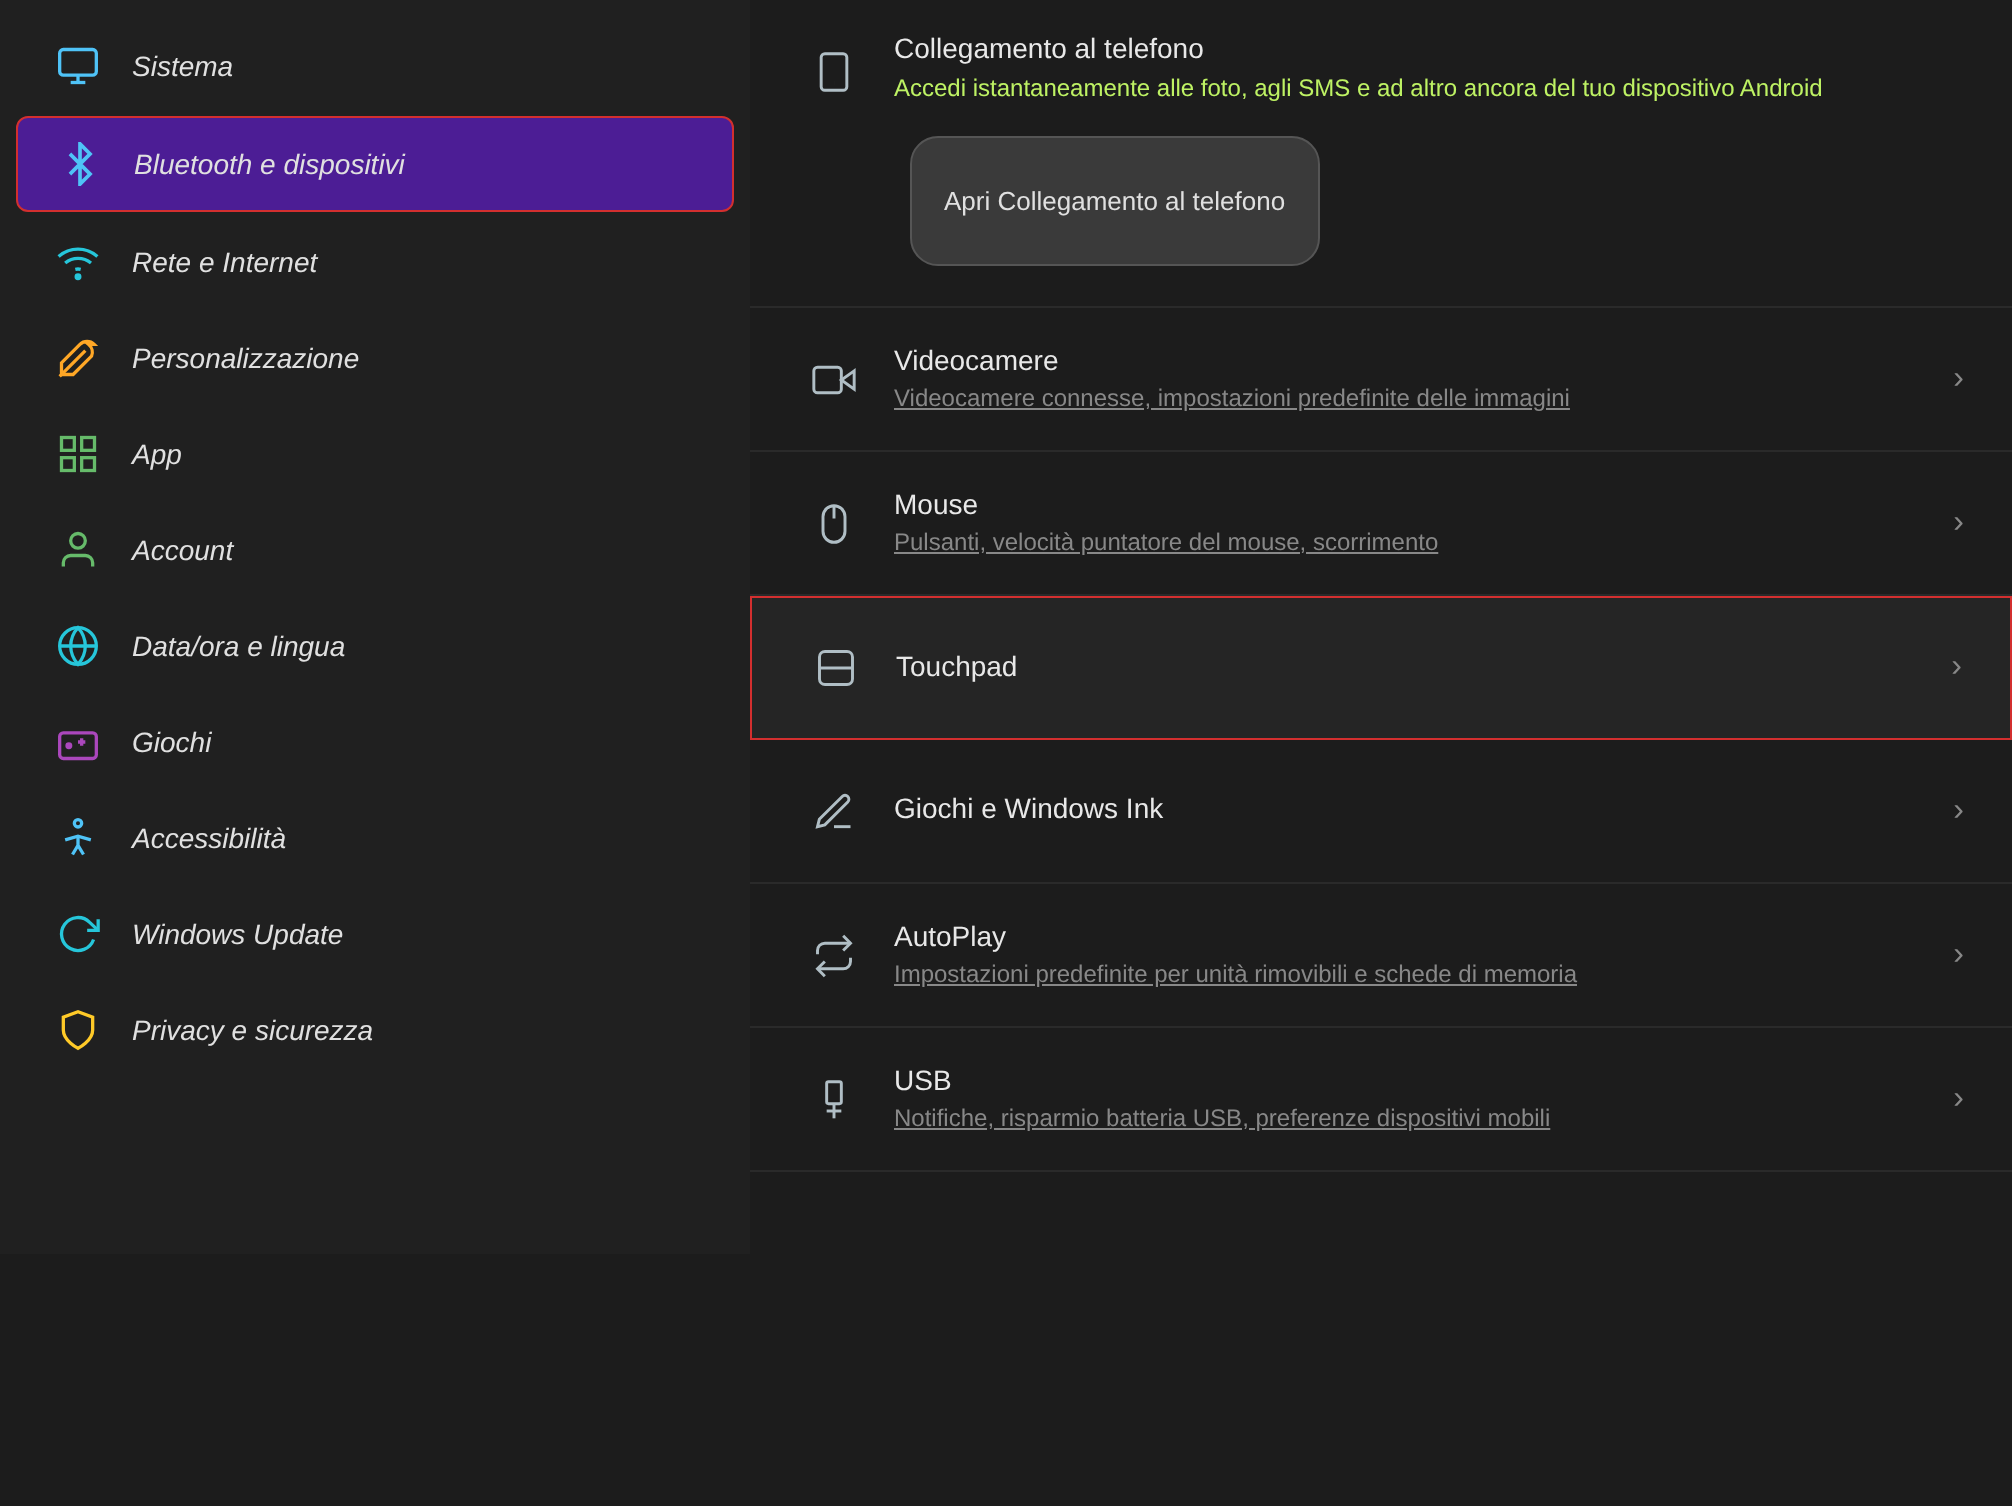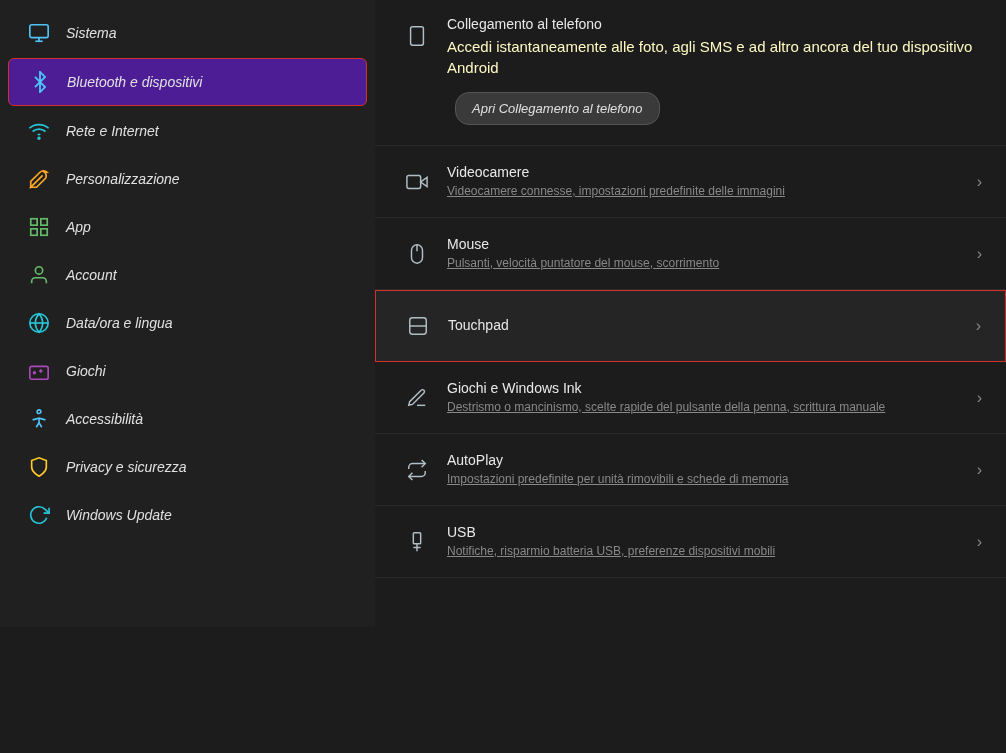--- a/index.html
+++ b/index.html
@@ -138,36 +138,35 @@
       margin-top: 2px;
     }
 
     .phone-link-header .item-text .item-title {
       font-size: 14px;
       color: #e8e8e8;
       margin-bottom: 4px;
     }
 
     .phone-link-header .item-text .item-desc {
-      font-size: 15px;
-      color: #fef9c3;
+      font-size: 12px;
+      color: #bef264;
       line-height: 1.4;
     }
 
     .btn-phone-link {
       background: #3a3a3a;
       color: #e0e0e0;
       border: 1px solid #555;
       border-radius: 14px;
-      padding: 8px 16px;
+      padding: 24px 16px;
       font-size: 13px;
       cursor: pointer;
       display: inline-block;
       margin-left: 56px;
-      font-style: italic;
     }
 
     
     svg {
       width: 22px;
       height: 22px;
     }
   </style>
 </head>
 <body>
@@ -266,35 +265,35 @@
         <circle cx="12" cy="4" r="2"></circle>
         <path d="M19 13l-7-2-7 2"></path>
         <path d="M12 11v5l-3 5M12 16l3 5"></path>
       </svg>
     </span>
     <span class="label">Accessibilità</span>
   </div>
 
   <div class="sidebar-item">
     <span class="icon">
-      <svg viewBox="0 0 24 24" fill="none" stroke="#ffca28" stroke-width="1.8">
-        <path d="M12 22s8-4 8-10V5l-8-3-8 3v7c0 6 8 10 8 10z"></path>
-      </svg>
-    </span>
-    <span class="label">Privacy e sicurezza</span>
-  </div>
-
-  <div class="sidebar-item">
-    <span class="icon">
       <svg viewBox="0 0 24 24" fill="none" stroke="#26c6da" stroke-width="1.8">
         <path d="M23 4v6h-6"></path>
         <path d="M20.49 15a9 9 0 1 1-2.12-9.36L23 10"></path>
       </svg>
     </span>
     <span class="label">Windows Update</span>
+  </div>
+
+  <div class="sidebar-item">
+    <span class="icon">
+      <svg viewBox="0 0 24 24" fill="none" stroke="#ffca28" stroke-width="1.8">
+        <path d="M12 22s8-4 8-10V5l-8-3-8 3v7c0 6 8 10 8 10z"></path>
+      </svg>
+    </span>
+    <span class="label">Privacy e sicurezza</span>
   </div>
 </nav>
 
 <main class="main-content">
 
   <div class="phone-link-section">
     <div class="phone-link-header">
       <div class="item-icon">
         <svg viewBox="0 0 24 24" fill="none" stroke="#b0bec5" stroke-width="1.6" width="24" height="24">
           <rect x="5" y="2" width="14" height="20" rx="2" ry="2"></rect>
@@ -352,21 +351,20 @@
 
   <div class="settings-item">
     <div class="item-icon">
       <svg viewBox="0 0 24 24" fill="none" stroke="#b0bec5" stroke-width="1.6" width="26" height="26">
         <path d="M12 20h9"></path>
         <path d="M16.5 3.5a2.121 2.121 0 0 1 3 3L7 19l-4 1 1-4L16.5 3.5z"></path>
       </svg>
     </div>
     <div class="item-text">
       <div class="item-title">Giochi e Windows Ink</div>
-      <div class="item-desc">Destrismo o mancinismo, scelte rapide del pulsante della penna, scrittura manuale</div>
     </div>
     <span class="chevron">›</span>
   </div>
 
   <div class="settings-item">
     <div class="item-icon">
       <svg viewBox="0 0 24 24" fill="none" stroke="#b0bec5" stroke-width="1.6" width="26" height="26">
         <polyline points="17 1 21 5 17 9"></polyline>
         <path d="M3 11V9a4 4 0 0 1 4-4h14"></path>
         <polyline points="7 23 3 19 7 15"></polyline>

